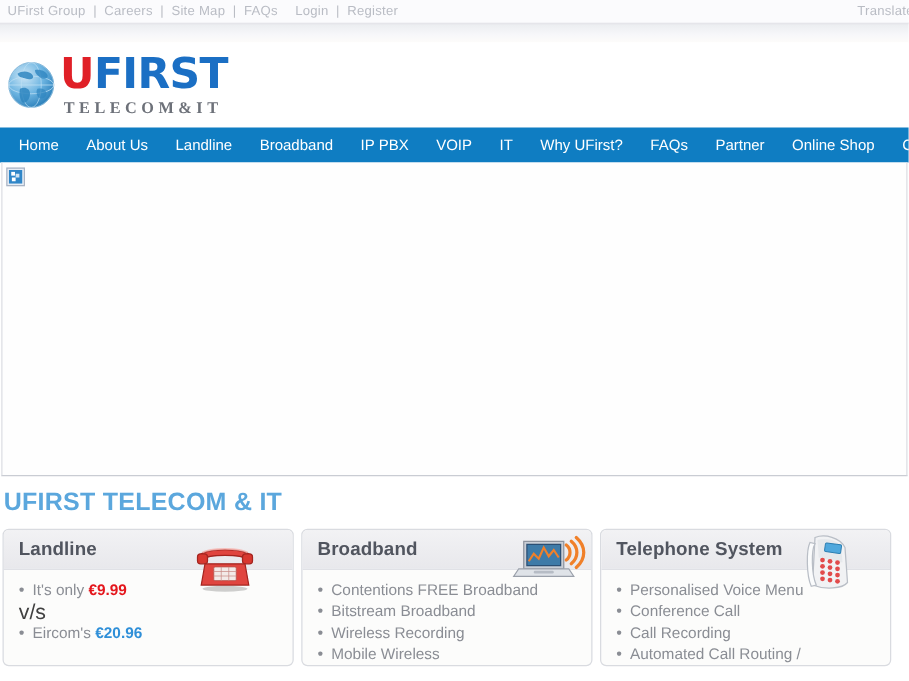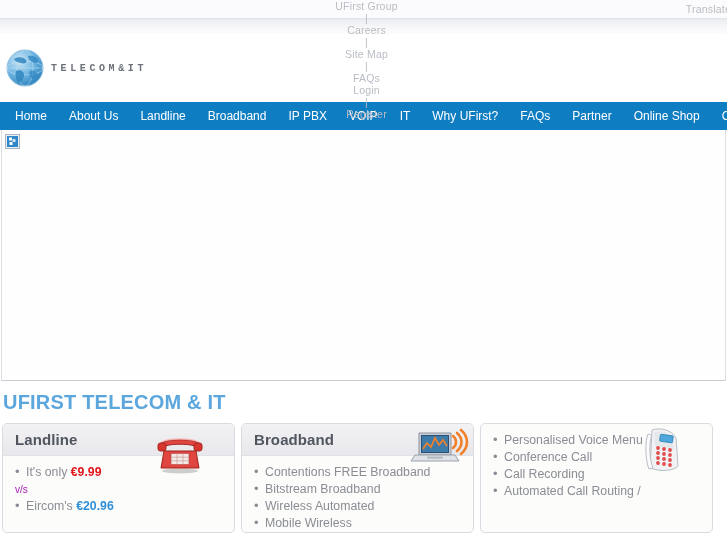--- a/index.html
+++ b/index.html
@@ -15,21 +15,20 @@
   #page { position: relative; width: 727px; height: 545px; background:#fff; }
 
   
   .topbar {
     position: relative;
     height: 18px;
     background: #fbfbfd;
     padding: 0 0 0 6px;
     display: flex;
     align-items: center;
-    flex-direction: column;
   }
   .topbar a, .topbar span.sep, .topbar .translate {
     font-size: 10.5px;
     color: #b9bcc4;
     text-decoration: none;
     white-space: nowrap;
     letter-spacing: .2px;
   }
   .topbar .sep { margin: 0 6px; color:#d3d6dd; }
   .topbar .gap { width: 14px; display:inline-block; }
@@ -64,22 +63,22 @@
   .wordmark { line-height: 1; padding-bottom: 2px; }
   .wordmark .wm-top {
     font-family: "DejaVu Sans", sans-serif;
     font-size: 34px;
     font-weight: bold;
     letter-spacing: -0.5px;
   }
   .wm-u { color: #e02027; }
   .wm-first { color: #1b6fc4; }
   .wordmark .wm-sub {
-    font-family: Liberation Mono, monospace;
-    font-size: 10px;
+    font-family: Liberation Serif, serif;
+    font-size: 13px;
     font-weight: bold;
     color: #6d7179;
     letter-spacing: 3.6px;
     margin-top: 3px;
     padding-left: 3px;
   }
 
   
   .nav {
     height: 28px;
@@ -169,22 +168,22 @@
     position: relative;
     padding-left: 11px;
   }
   .bullet-list li:before {
     content: "\2022";
     position: absolute; left: 0; top: -1px;
     color: #8a8d94;
     font-size: 13px;
   }
   .plain-line {
-    font-size: 10px;
-    color: #a21caf;
+    font-size: 17px;
+    color: #404040;
     line-height: 17px;
   }
   .price-red { color: #e4161c; font-weight: bold; text-align: right; }
   .price-blue { color: #2f8fd8; font-weight: bold; }
 
   .box-icon {
     position: absolute;
     right: 6px; top: 4px;
   }
   .box-icon.landline { right: 28px; top: 8px; }
@@ -232,20 +231,23 @@
           <ellipse cx="21" cy="21" rx="8" ry="18" fill="none" stroke="#bfe0f4" stroke-width="0.7" opacity=".75"></ellipse>
           <line x1="3" y1="21" x2="39" y2="21" stroke="#bfe0f4" stroke-width="0.7" opacity=".85"></line>
           <path d="M10 12 C14 9, 20 10, 22 13 C24 16, 20 17, 17 16 C14 15, 11 15, 10 12 Z" fill="#2f86c0" opacity=".85"></path>
           <path d="M24 9 C28 8, 33 10, 34 13 C35 16, 31 17, 28 15 C26 13, 24 12, 24 9 Z" fill="#2f86c0" opacity=".8"></path>
           <path d="M12 24 C16 22, 20 24, 20 28 C20 32, 17 36, 14 35 C12 33, 11 28, 12 24 Z" fill="#2f86c0" opacity=".85"></path>
           <path d="M26 24 C30 23, 34 25, 33 29 C32 32, 28 33, 26 30 C25 28, 25 25, 26 24 Z" fill="#2f86c0" opacity=".7"></path>
           <circle cx="21" cy="21" r="18" fill="none" stroke="#ffffff" stroke-width="1.2" opacity=".35"></circle>
         </svg>
       </span>
       <span class="wordmark">
+        <span class="wm-top">
+          <span class="wm-u">U</span><span class="wm-first">FIRST</span>
+        </span>
         <div class="wm-sub">TELECOM&amp;IT</div>
       </span>
     </div>
   </div>
 
   <div class="nav">
     <a class="item" href="#">Home</a>
     <a class="item" href="#">About Us</a>
     <a class="item" href="#">Landline</a>
     <a class="item" href="#">Broadband</a>
@@ -320,27 +322,30 @@
             <path d="M46 20 C50 17, 50 11, 46 8" stroke-width="2.6"></path>
             <path d="M50 23 C56 18, 56 10, 50 5" stroke-width="2.6"></path>
             <path d="M54 26 C62 19, 62 9, 54 2" stroke-width="2.6"></path>
           </g>
         </svg>
       </span>
       <div class="box-body">
         <ul class="bullet-list">
           <li>Contentions FREE Broadband</li>
           <li>Bitstream Broadband</li>
-          <li>Wireless Automated</li>
+          <li>Wireless Recording</li>
           <li>Mobile Wireless</li>
         </ul>
       </div>
     </div>
 
     <div class="box">
+      <div class="box-head">
+        <span class="ttl">Telephone System</span>
+      </div>
       <span class="box-icon telephone">
         <svg viewBox="0 0 46 48" width="46" height="48" aria-hidden="true">
           <path d="M14 4 C22 1, 34 4, 38 12 L40 40 C36 45, 22 46, 12 42 Z" fill="#f1f2f4" stroke="#b9bec6" stroke-width="1"></path>
           <path d="M16 6 C23 4, 32 6, 35 12 L36 24 L17 20 Z" fill="#e4e6ea" opacity=".8"></path>
           <rect x="22" y="9" width="13" height="7" rx="1" transform="rotate(8 28 12)" fill="#4fa8dd" stroke="#2d7fb2" stroke-width=".8"></rect>
           <g fill="#e24b4b">
             <circle cx="20" cy="22" r="1.9"></circle>
               <circle cx="26" cy="23" r="1.9"></circle>
               <circle cx="32" cy="24" r="1.9"></circle>
             <circle cx="20" cy="27" r="1.9"></circle>

